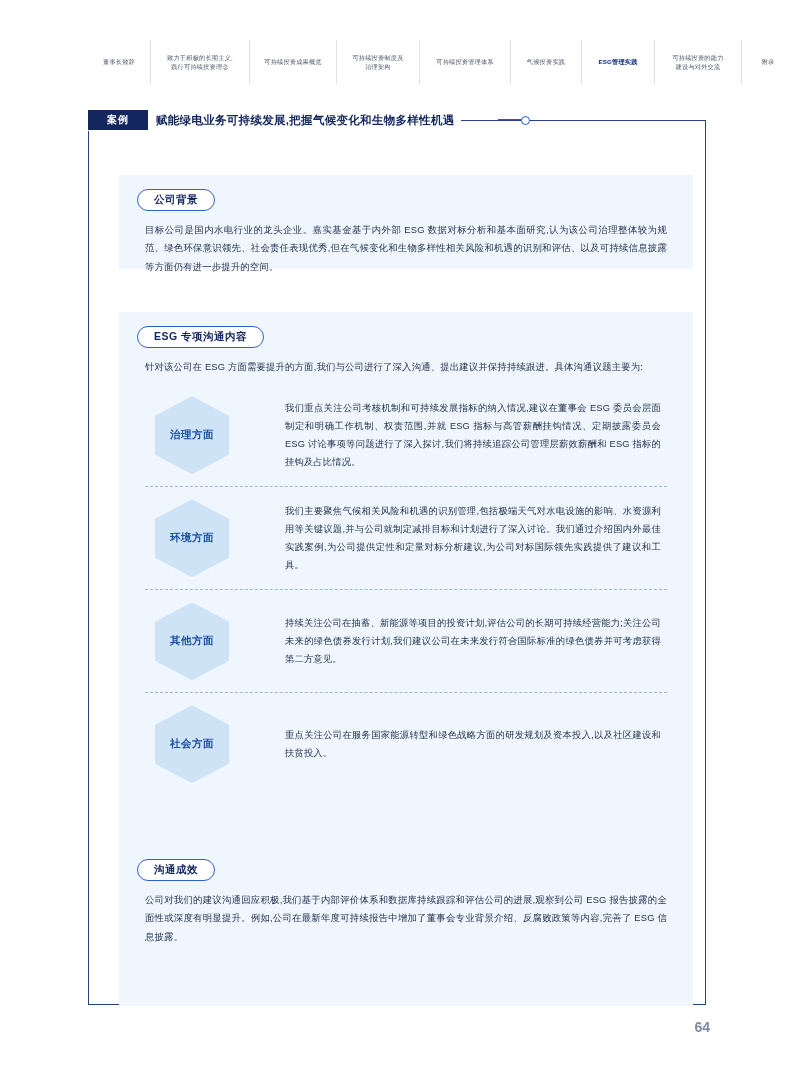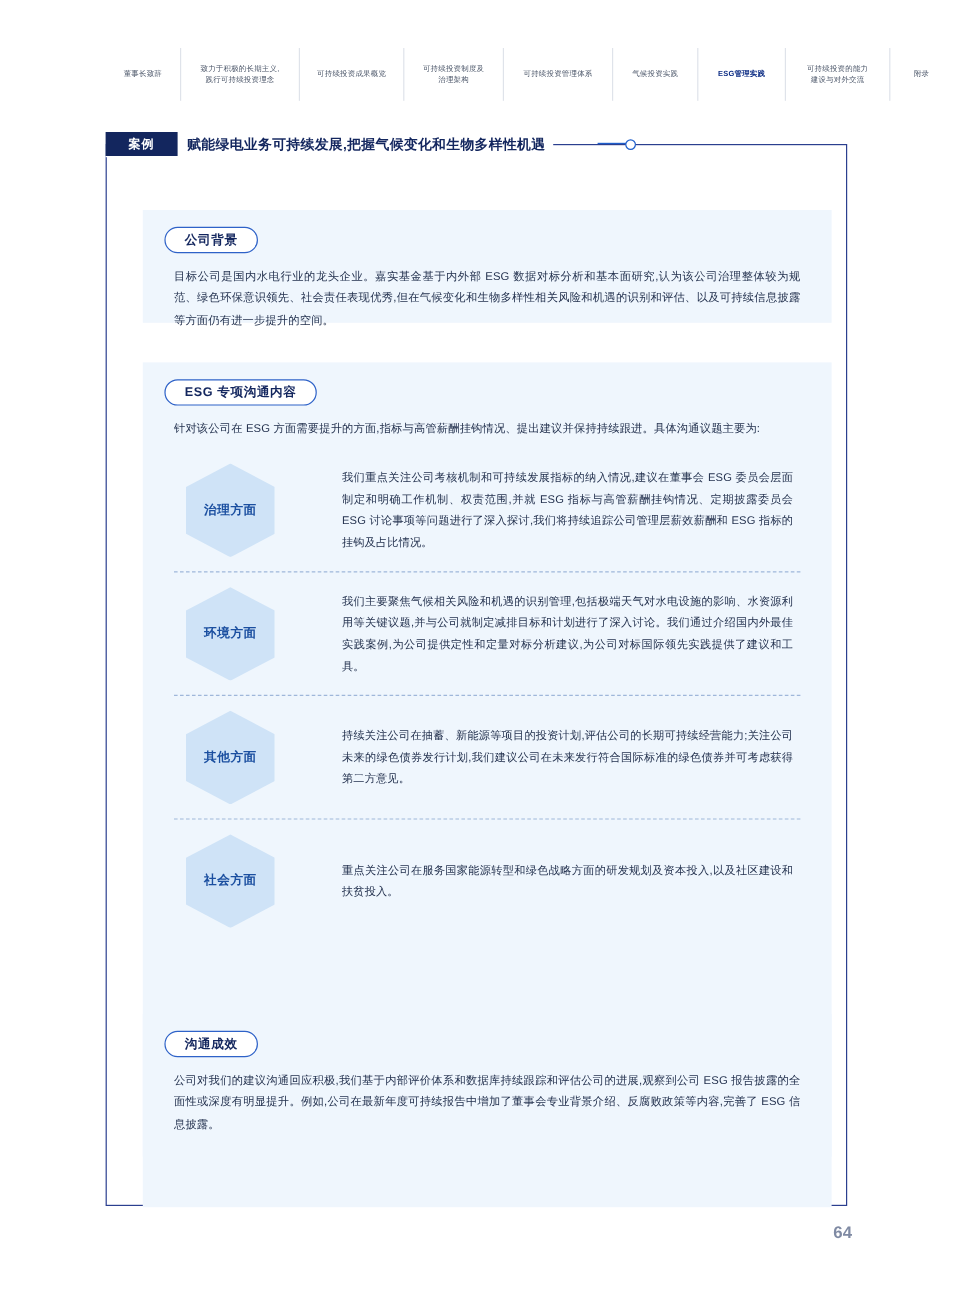--- a/index.html
+++ b/index.html
@@ -226,25 +226,25 @@
   <div class="case-title">赋能绿电业务可持续发展,把握气候变化和生物多样性机遇</div>
 </div>
 
 <div class="section sec-bg" style="top: 175px; height: 94px;">
   <div class="pill-wrap">
     <span class="pill">公司背景</span>
   </div>
   <p class="para">目标公司是国内水电行业的龙头企业。嘉实基金基于内外部 ESG 数据对标分析和基本面研究,认为该公司治理整体较为规范、绿色环保意识领先、社会责任表现优秀,但在气候变化和生物多样性相关风险和机遇的识别和评估、以及可持续信息披露等方面仍有进一步提升的空间。</p>
 </div>
 
-<div class="section sec-bg" style="top: 302px; height: 662px;">
+<div class="section sec-bg" style="top: 312px; height: 662px;">
   <div class="pill-wrap">
     <span class="pill">ESG 专项沟通内容</span>
   </div>
-  <p class="para" style="padding-bottom:4px;">针对该公司在 ESG 方面需要提升的方面,指标与高管薪酬挂钩情况、提出建议并保持持续跟进。具体沟通议题主要为:</p>
+  <p class="para" style="padding-bottom:4px;">针对该公司在 ESG 方面需要提升的方面,我们与公司进行了深入沟通、提出建议并保持持续跟进。具体沟通议题主要为:</p>
 
   <div class="hex-list">
     <div class="hex-row">
       <div class="hex">治理方面</div>
       <div class="hex-text">我们重点关注公司考核机制和可持续发展指标的纳入情况,建议在董事会 ESG 委员会层面制定和明确工作机制、权责范围,并就 ESG 指标与高管薪酬挂钩情况、定期披露委员会 ESG 讨论事项等问题进行了深入探讨,我们将持续追踪公司管理层薪效薪酬和 ESG 指标的挂钩及占比情况。</div>
     </div>
     <div class="hex-row">
       <div class="hex">环境方面</div>
       <div class="hex-text">我们主要聚焦气候相关风险和机遇的识别管理,包括极端天气对水电设施的影响、水资源利用等关键议题,并与公司就制定减排目标和计划进行了深入讨论。我们通过介绍国内外最佳实践案例,为公司提供定性和定量对标分析建议,为公司对标国际领先实践提供了建议和工具。</div>
     </div>

